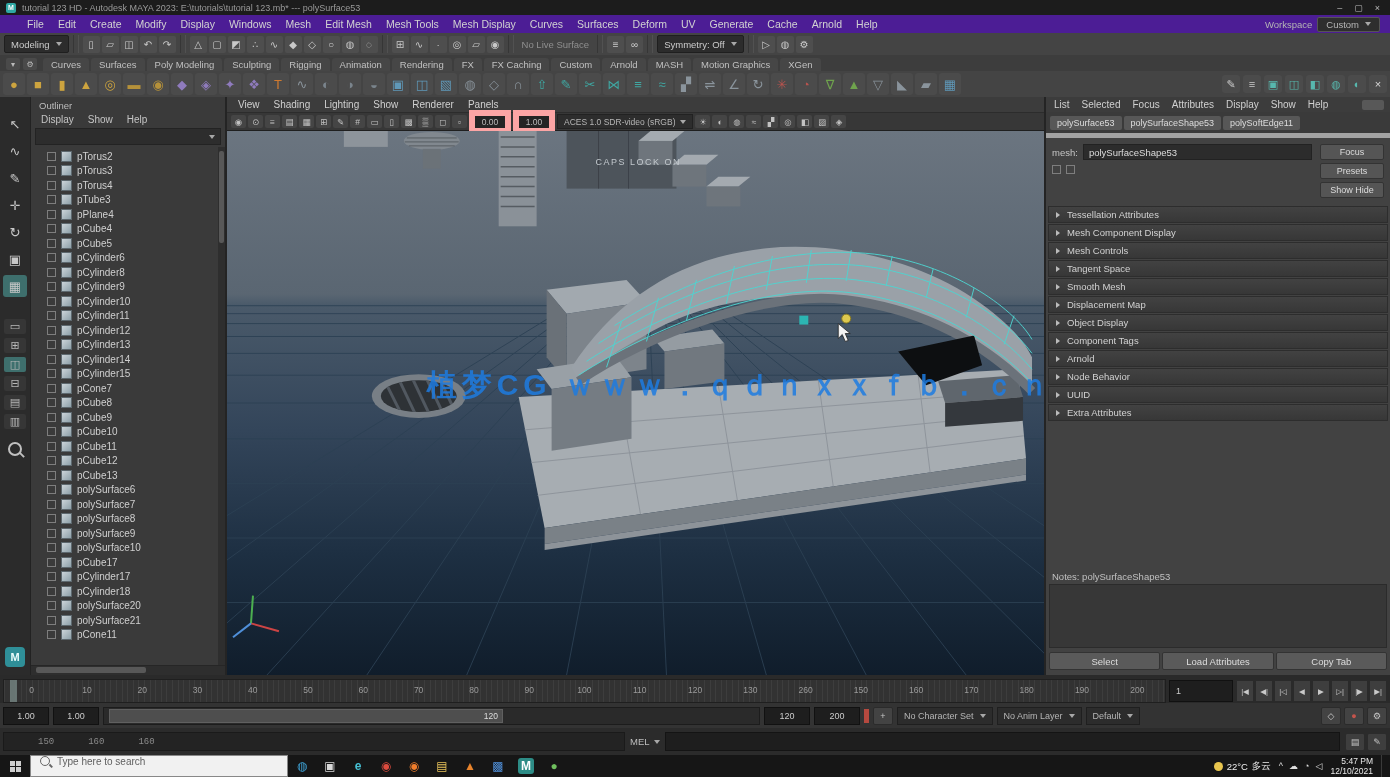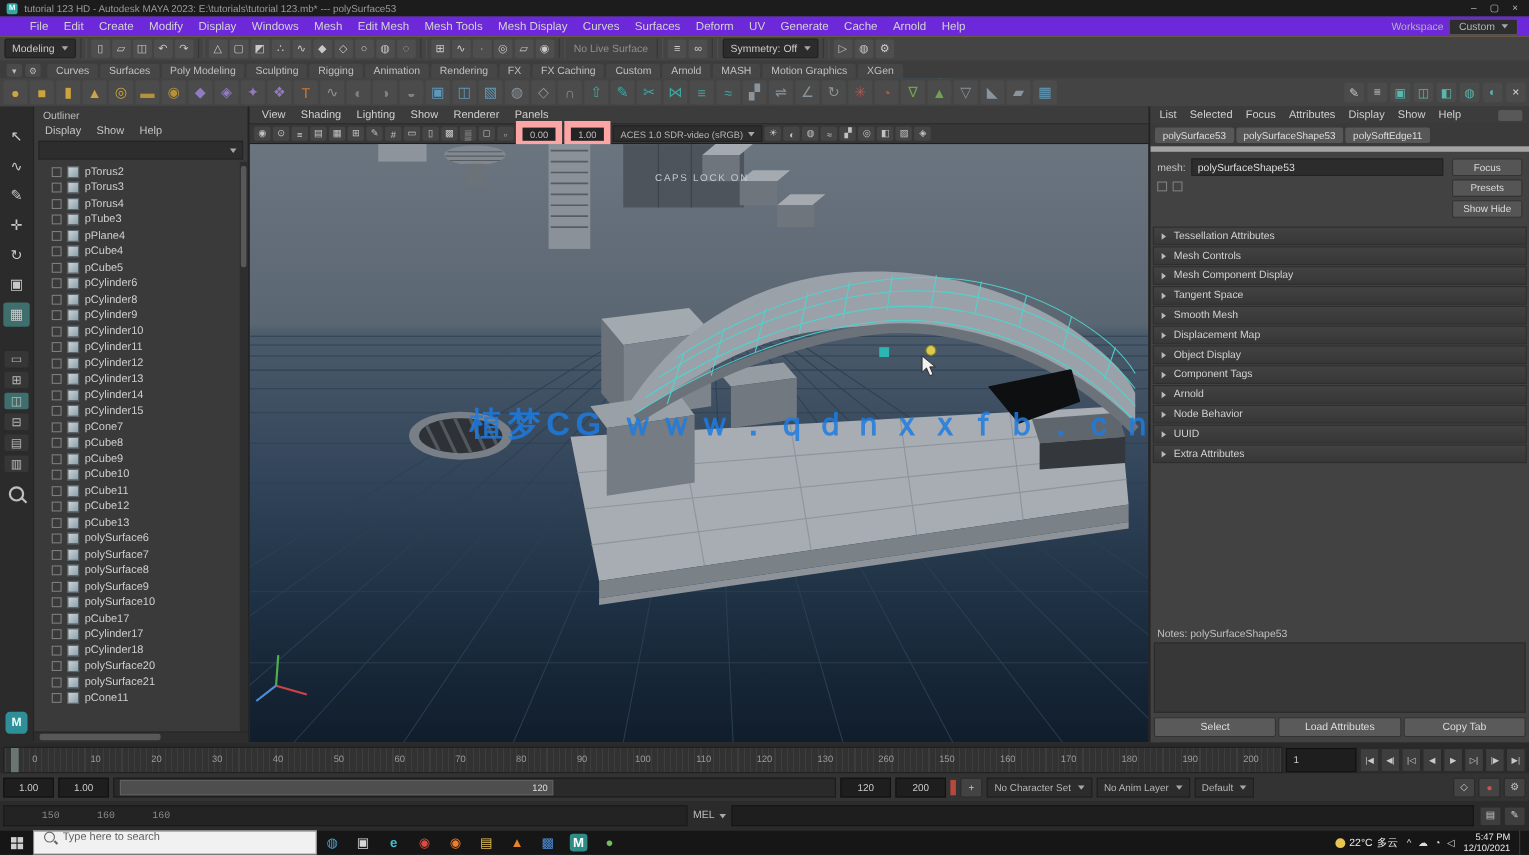--- a/index.html
+++ b/index.html
@@ -7,21 +7,21 @@
         font-family:"Liberation Sans","DejaVu Sans",sans-serif;color:#c8c8c8;}
 
   
   .titlebar{position:absolute;top:0;left:0;right:0;height:15px;background:#1c1c1c;
             display:flex;align-items:center;gap:6px;padding:0 6px;font-size:9px;color:#9a9a9a;}
   .mlogo{width:10px;height:10px;background:#2fa9a4;border-radius:2px;color:#fff;font-size:7px;
          display:flex;align-items:center;justify-content:center;font-weight:bold;}
   .wctrl{margin-left:auto;display:flex;gap:12px;font-size:9px;color:#bbb;padding-right:4px;}
 
   
-  .menubar{position:absolute;top:15px;height:18px;left:0;right:0;background:#6d28d9;
+  .menubar{position:absolute;top:15px;height:18px;left:0;right:0;background:#4c1d95;
            display:flex;align-items:center;font-size:10.5px;border-bottom:3px solid #eab308;}
   .menu-items{display:flex;padding-left:20px;}
   .menu-items span{padding:0 7px;color:#d2d2d2;}
   .workspace{margin-left:auto;display:flex;align-items:center;gap:5px;padding-right:10px;font-size:9.5px;color:#b5b5b5;}
   .ws-box{background:#2e2e2e;border:1px solid #555;padding:0 8px;height:13px;line-height:13px;border-radius:2px;display:flex;align-items:center;gap:6px;}
   .caret{width:0;height:0;border-left:3px solid transparent;border-right:3px solid transparent;border-top:4px solid #a8a8a8;}
 
   
   .statusline{position:absolute;top:33px;height:22px;left:0;right:0;background:#444;
               display:flex;align-items:center;gap:3px;padding:0 4px;}
@@ -877,26 +877,26 @@
       </div>
       <div class="aesections">
 
           <div class="aesec">
             <span class="tri"></span>
             <span>Tessellation Attributes</span>
           </div>
 
           <div class="aesec">
             <span class="tri"></span>
-            <span>Mesh Controls</span>
+            <span>Mesh Component Display</span>
           </div>
 
           <div class="aesec">
             <span class="tri"></span>
-            <span>Mesh Component Display</span>
+            <span>Mesh Controls</span>
           </div>
 
           <div class="aesec">
             <span class="tri"></span>
             <span>Tangent Space</span>
           </div>
 
           <div class="aesec">
             <span class="tri"></span>
             <span>Smooth Mesh</span>

